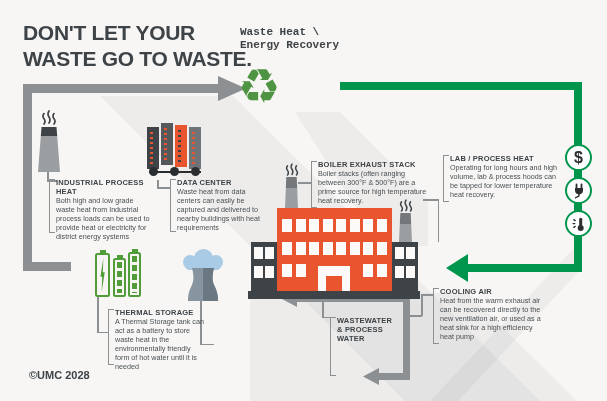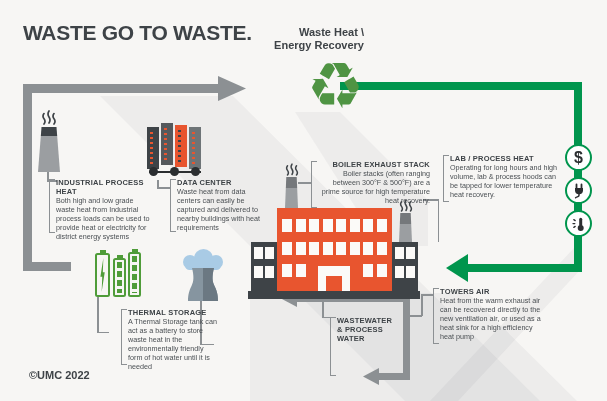--- a/index.html
+++ b/index.html
@@ -13,21 +13,21 @@
   .gline{position:absolute;background:#8C9093;z-index:1;}
   .greenline{position:absolute;background:#00954D;z-index:1;}
   .head-right{position:absolute;background:#8C9093;clip-path:polygon(0 0,100% 50%,0 100%);z-index:1;}
   .head-left-gray{position:absolute;background:#8C9093;clip-path:polygon(0 50%,100% 0,100% 100%);z-index:1;}
   .head-left-green{position:absolute;background:#00954D;clip-path:polygon(0 50%,100% 0,100% 100%);z-index:1;}
   .thin{position:absolute;background:#8C9093;z-index:1;}
 
   
   .title{position:absolute;left:23px;top:20px;font-size:21px;line-height:26px;font-weight:700;
          letter-spacing:-.3px;z-index:3;}
-  .hub{position:absolute;left:240px;top:26px;width:124px;text-align:right;z-index:3;}
+  .hub{position:absolute;left:240px;top:26px;width:124px;text-align:left;z-index:3;font-family:Liberation Mono, monospace;}
   .hub-label{font-size:11px;line-height:12.5px;font-weight:700;}
   .recycle{font-size:64px;line-height:66px;color:#4F9443;margin-top:2px;}
 
   
   .blk{position:absolute;z-index:3;}
   .bracket{position:absolute;left:-7px;top:1px;width:5px;
            border-left:1.5px solid #8C9093;border-top:1.5px solid #8C9093;border-bottom:1.5px solid #8C9093;}
   .blk-title{font-size:7.5px;font-weight:700;line-height:9px;letter-spacing:.2px;}
   .blk-body{font-size:7.2px;line-height:9px;color:#4A4F53;}
 
@@ -84,20 +84,21 @@
 <div class="stage">
 
   <svg class="shadow-layer" width="607" height="401" viewBox="0 0 607 401">
     <polygon points="100,96 233,96 540,401 405,401" fill="rgba(62,67,71,0.05)"></polygon>
     <polygon points="250,293 468,293 577,401 250,401" fill="rgba(62,67,71,0.05)"></polygon>
     <polygon points="574,95 582,95 582,268 458,401 430,401 574,248" fill="rgba(62,67,71,0.05)"></polygon>
     <polygon points="295,112 340,112 428,200 428,246 380,246" fill="rgba(62,67,71,0.05)"></polygon>
   </svg>
 
   <div class="title">
+    <div>DON'T LET YOUR</div>
     <div>WASTE GO TO WASTE.</div>
   </div>
 
   <div class="hub">
     <div class="hub-label">Waste Heat \</div>
     <div class="hub-label">Energy Recovery</div>
     <div class="recycle">♻</div>
   </div>
 
   <div class="gline" style="left:23px;top:84px;width:195px;height:9px;"></div>
@@ -257,45 +258,45 @@
     <div class="blk-title">INDUSTRIAL PROCESS HEAT</div>
     <div class="blk-body">Both high and low grade waste heat from Industrial process loads can be used to provide heat or electricity for district energy systems</div>
   </div>
 
   <div class="blk" style="left:177px;top:178px;width:88px;">
     <div class="bracket" style="height:51px;"></div>
     <div class="blk-title">DATA CENTER</div>
     <div class="blk-body">Waste heat from data centers can easily be captured and delivered to nearby buildings with heat requirements</div>
   </div>
 
-  <div class="blk" style="left:318px;top:160px;width:112px;text-align:right;">
+  <div class="blk" style="left:318px;top:160px;width:112px;">
     <div class="bracket" style="height:45px;"></div>
     <div class="blk-title">BOILER EXHAUST STACK</div>
     <div class="blk-body">Boiler stacks (often ranging between 300°F &amp; 500°F) are a prime source for high temperature heat recovery.</div>
   </div>
 
   <div class="blk" style="left:430px;top:154px;width:108px;margin-left:20px;">
     <div class="bracket" style="height:45px;"></div>
     <div class="blk-title">LAB / PROCESS HEAT</div>
     <div class="blk-body">Operating for long hours and high volume, lab &amp; process hoods can be tapped for lower temperature heat recovery.</div>
   </div>
 
-  <div class="blk" style="left:115px;top:308px;width:90px;margin-left:13px;">
+  <div class="blk" style="left:115px;top:308px;width:90px;">
     <div class="bracket" style="height:54px;"></div>
     <div class="blk-title">THERMAL STORAGE</div>
     <div class="blk-body">A Thermal Storage tank can act as a battery to store waste heat in the environmentally friendly form of hot water until it is needed</div>
   </div>
 
 
   <div class="blk" style="left:337px;top:316px;width:92px;">
     <div class="bracket" style="height:57px;"></div>
     <div class="blk-title" style="max-width:58px;">WASTEWATER &amp; PROCESS WATER</div>
   </div>
 
   <div class="blk" style="left:440px;top:287px;width:102px;">
     <div class="bracket" style="height:54px;"></div>
-    <div class="blk-title">TOWERS AIR</div>
+    <div class="blk-title">COOLING AIR</div>
     <div class="blk-body">Heat from the warm exhaust air can be recovered directly to the new ventilation air, or used as a heat sink for a high efficiency heat pump</div>
   </div>
 
-  <div class="copyright">©UMC 2022</div>
+  <div class="copyright">©UMC 2028</div>
 
 </div>
 
 </body></html>

